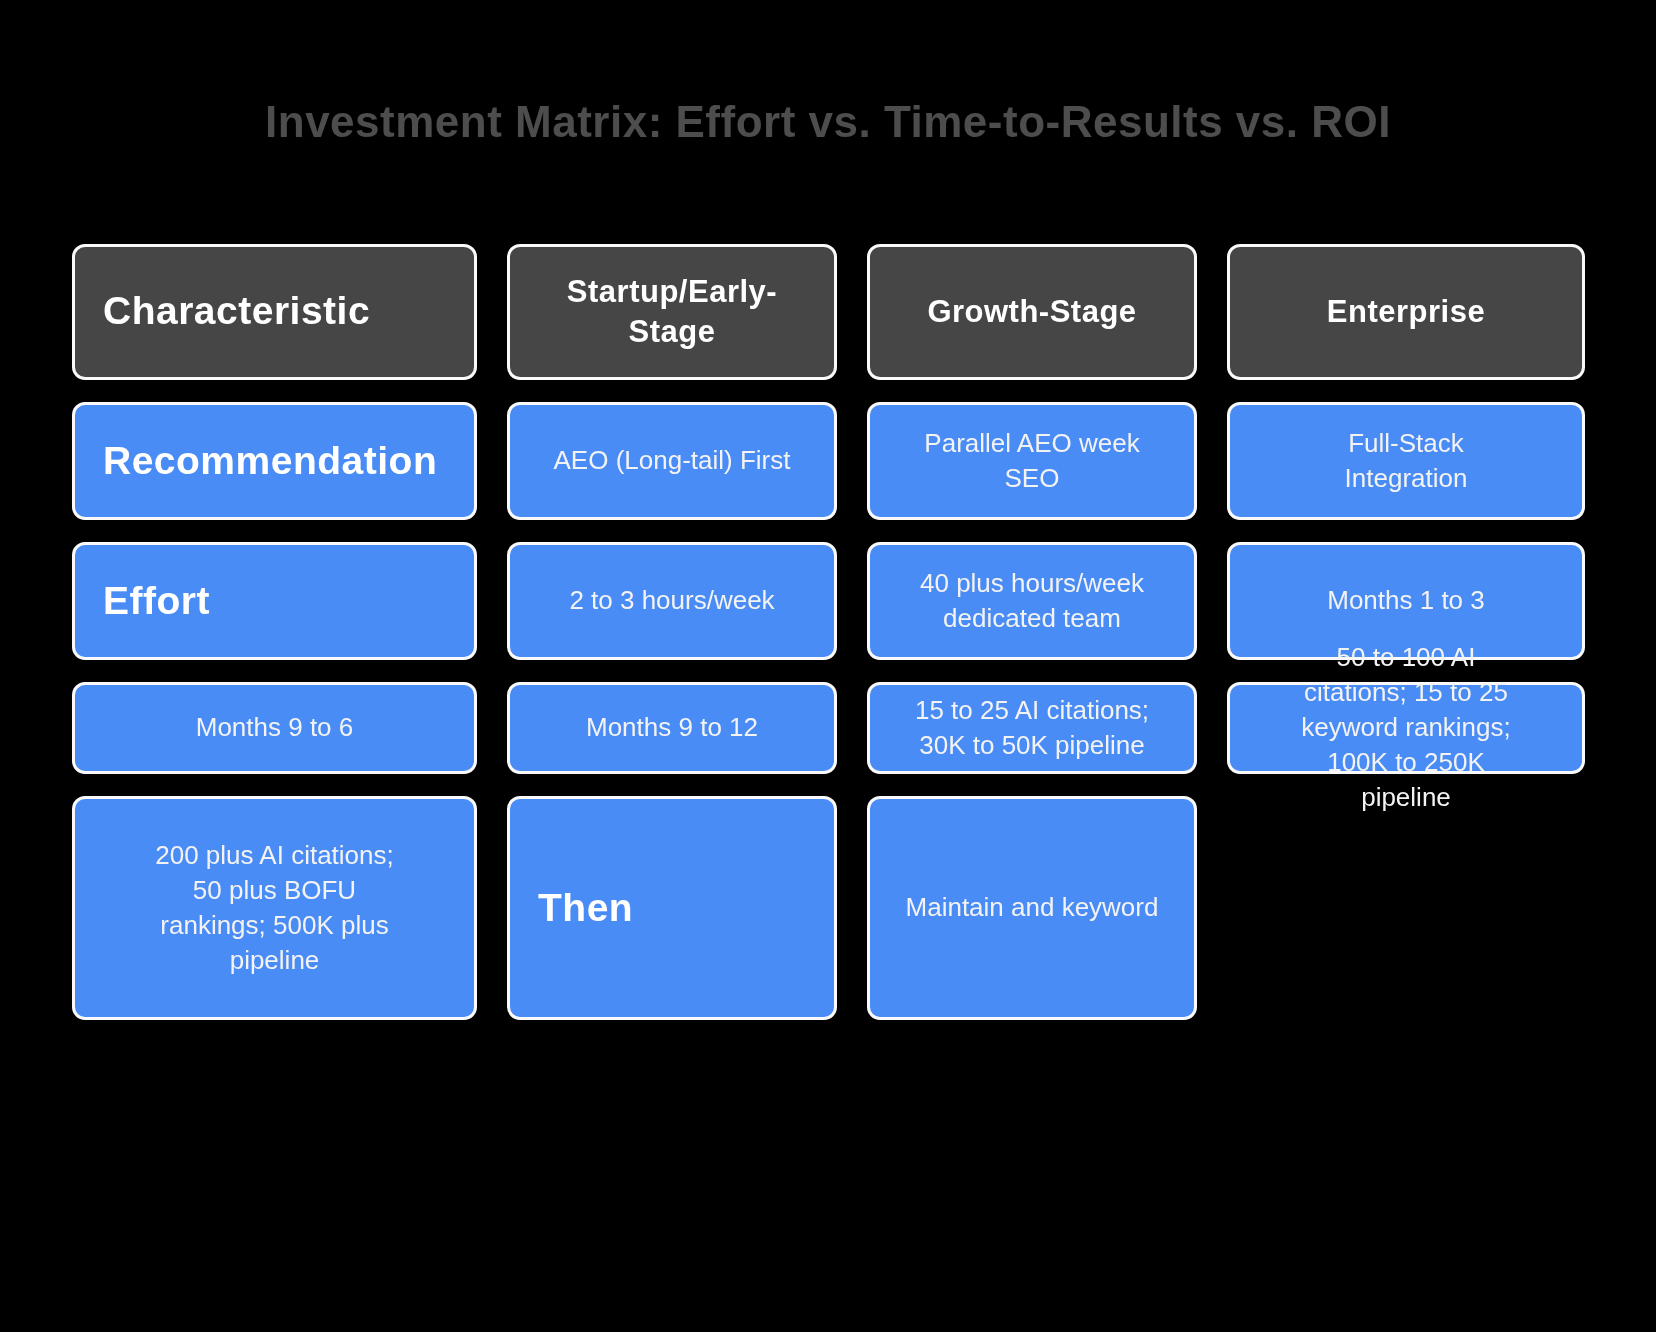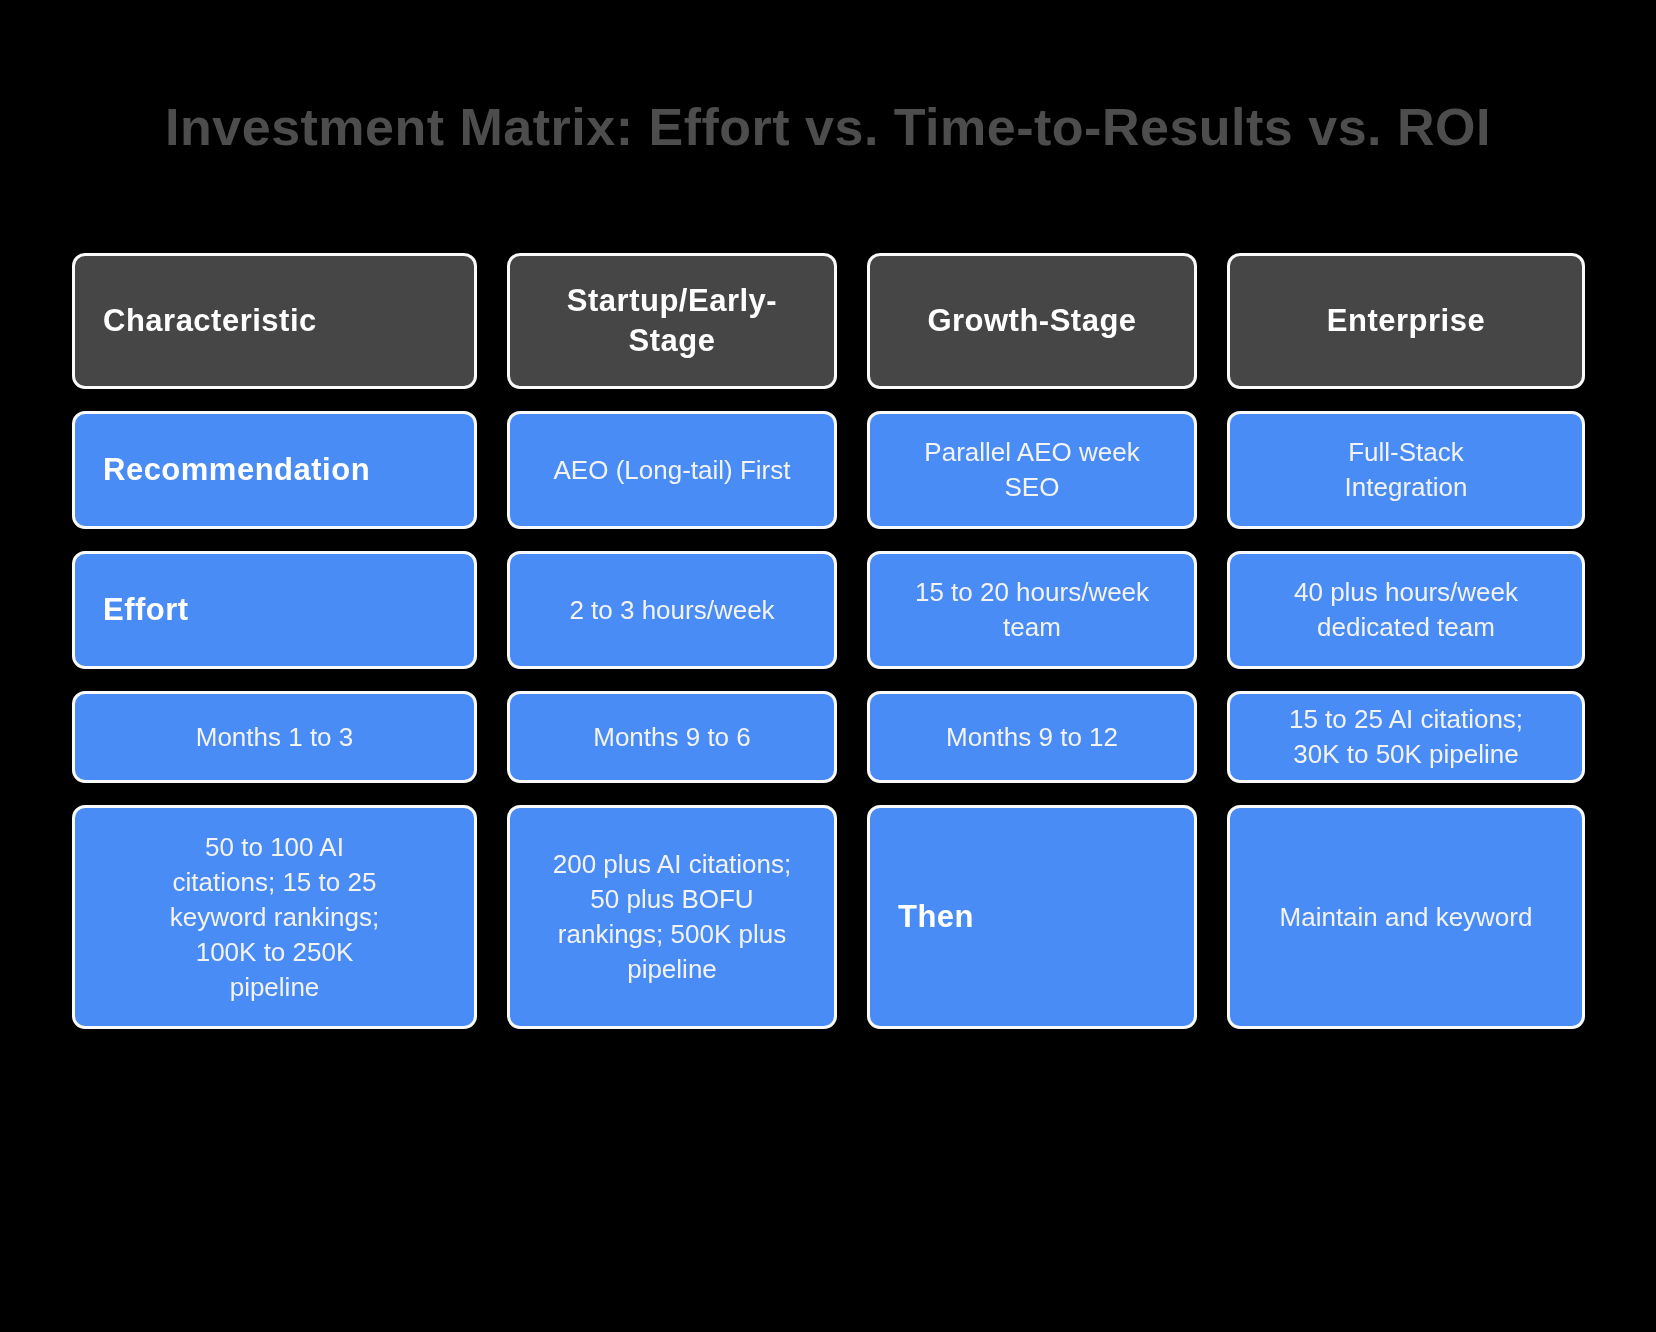--- a/index.html
+++ b/index.html
@@ -11,21 +11,21 @@
     position: relative;
     width: 1656px;
     height: 1332px;
     background: var(--background, #000000);
     overflow: hidden;
     font-family: "Liberation Sans", "DejaVu Sans", sans-serif;
   }
   .title {
     margin: 96px 0 0 0;
     text-align: center;
-    font-size: 52px;
+    font-size: 44px;
     font-weight: 700;
     letter-spacing: 0.5px;
     color: var(--title_text, #4d4d4d);
     line-height: 1.2;
   }
   .matrix {
     margin: 95px 0 0 72px;
     width: 1513px;
     display: grid;
     grid-template-columns: 405px 330px 330px 358px;
@@ -53,21 +53,21 @@
     white-space: pre-line;
   }
   .cell.blue {
     background: var(--cell_bg, #4a8cf5);
   }
   .cell.row-label {
     justify-content: flex-start;
     text-align: left;
     padding-left: 28px;
     font-weight: 700;
-    font-size: 31px;
+    font-size: 39px;
     letter-spacing: 0.5px;
   }
   .cell.data {
     font-weight: 400;
     font-size: 26px;
     line-height: 1.35;
     white-space: pre-line;
     color: var(--data_text, #f3f3f3);
   }
 </style>
@@ -88,22 +88,20 @@
 
     <div class="cell blue row-label">Recommendation</div>
     <div class="cell blue data">AEO (Long-tail) First</div>
     <div class="cell blue data">Parallel AEO week
 SEO</div>
     <div class="cell blue data">Full-Stack
 Integration</div>
 
     <div class="cell blue row-label">Effort</div>
     <div class="cell blue data">2 to 3 hours/week</div>
-    <div class="cell blue data">15 to 20 hours/week
-team</div>
     <div class="cell blue data">40 plus hours/week
 dedicated team</div>
 
     <div class="cell blue data">Months 1 to 3</div>
     <div class="cell blue data">Months 9 to 6</div>
     <div class="cell blue data">Months 9 to 12</div>
 
     <div class="cell blue data">15 to 25 AI citations;
 30K to 50K pipeline</div>
     <div class="cell blue data">50 to 100 AI

